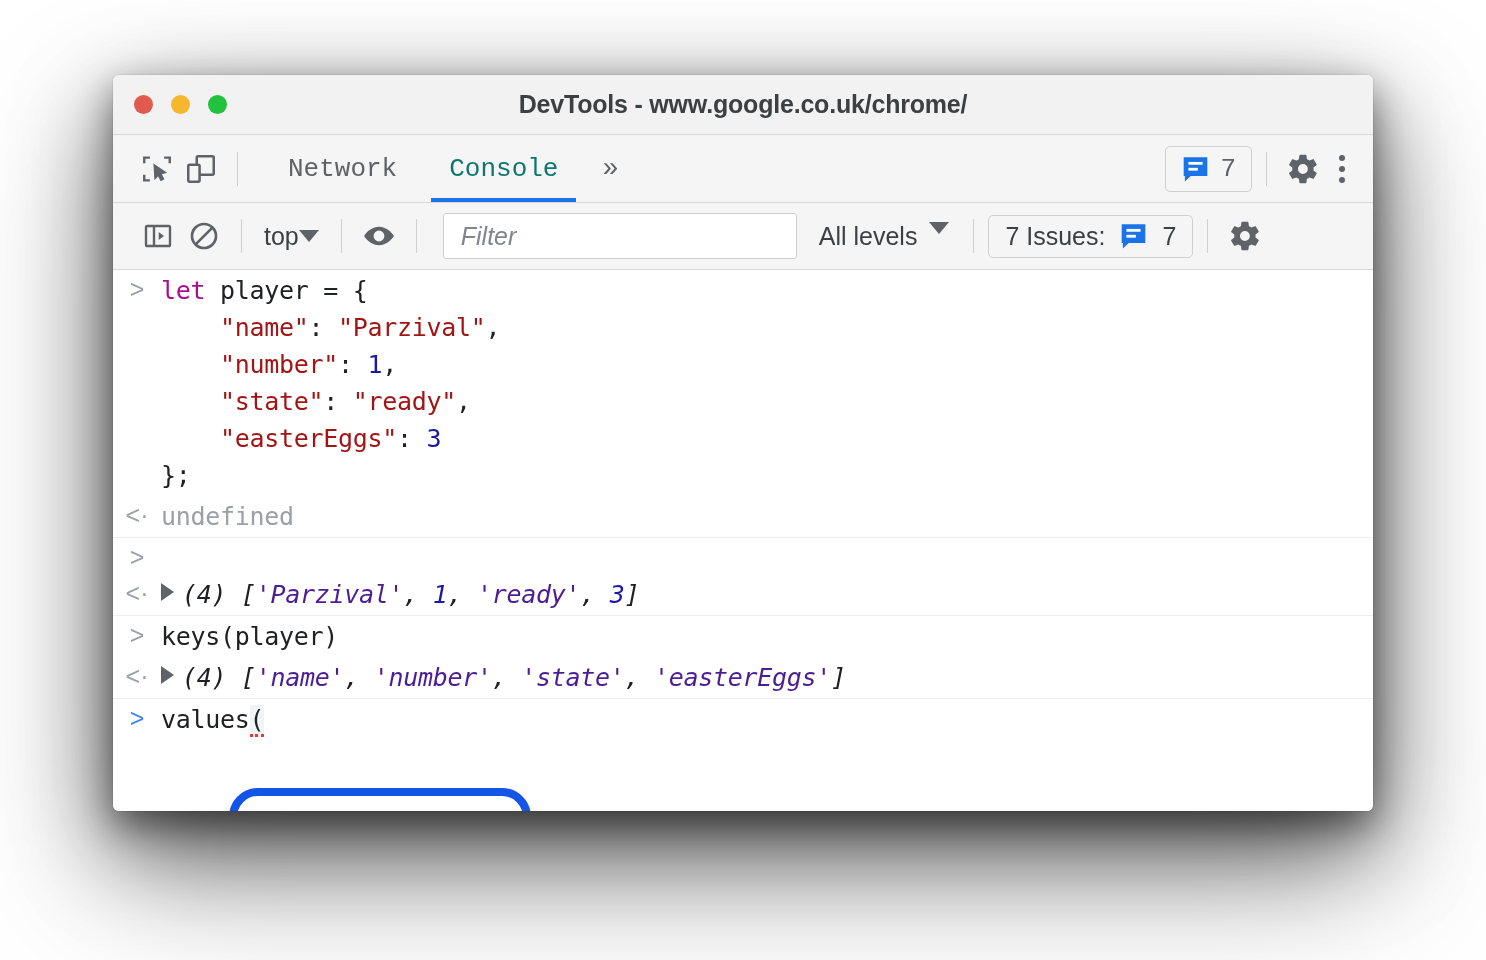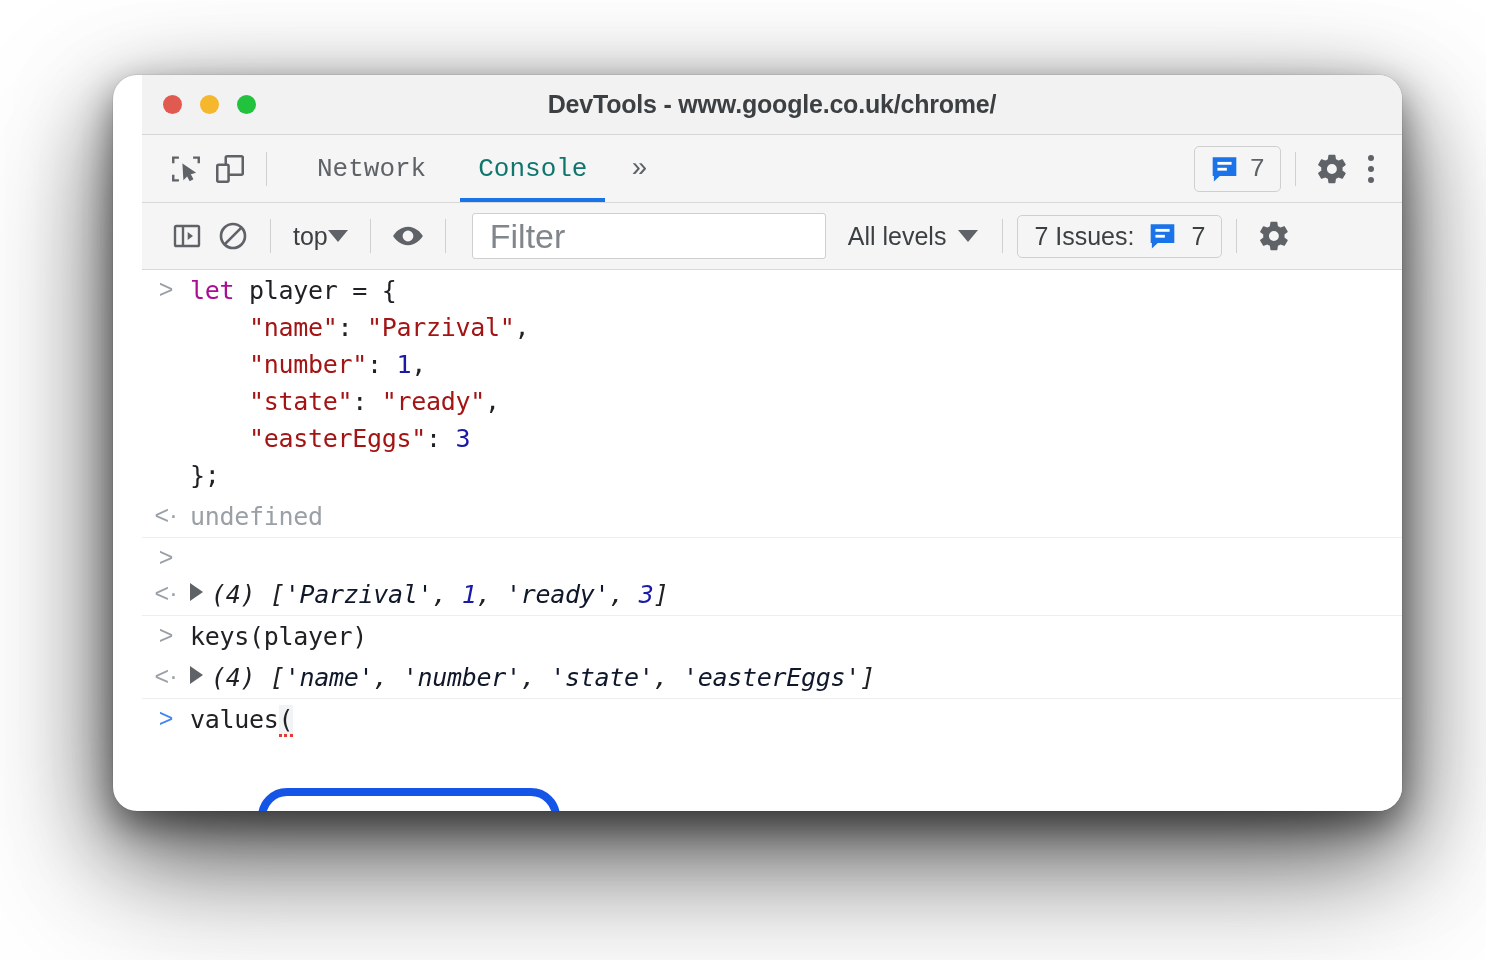--- a/index.html
+++ b/index.html
@@ -16,30 +16,29 @@
   }
 
   
   #window {
     position: absolute;
     left: 113px;
     top: 75px;
     width: 1260px;
     height: 736px;
     background: #ffffff;
-    border-radius: 24px;
+    border-radius: 6px;
     box-shadow:
       0 0 0 1px rgba(0,0,0,0.06),
       0 14px 34px rgba(0,0,0,0.42),
       0 34px 90px rgba(0,0,0,0.55),
       0 60px 150px rgba(0,0,0,0.35);
     overflow: hidden;
     display: flex;
     flex-direction: column;
-    padding-left: 29px;
   }
 
   
   .titlebar {
     height: 59px;
     background: #f2f2f2;
     border-bottom: 1px solid #d6d6d6;
     display: flex;
     align-items: center;
     position: relative;
@@ -190,28 +189,29 @@
     align-items: center;
     padding: 0 15px;
     margin: 0 12px;
     min-width: 120px;
   }
   .filter-box input {
     border: none;
     outline: none;
     width: 100%;
     font-family: "Liberation Sans", sans-serif;
-    font-size: 34px;
+    font-size: 25px;
     color: #8b5cf6;
     background: transparent;
+    font-style: italic;
   }
   .filter-box input::placeholder { color: #80868b; }
   .levels {
     display: flex;
-    align-items: center;
+    align-items: flex-start;
     gap: 12px;
     font-size: 25px;
     color: #3c4043;
     padding: 0 10px;
     white-space: nowrap;
   }
   .issues-bar {
     display: flex;
     align-items: center;
     gap: 14px;
@@ -257,21 +257,21 @@
     line-height: 37px;
     color: #202124;
     letter-spacing: -0.3px;
   }
   .kw      { color: #aa0d91; }
   .str     { color: #a31515; }
   .num     { color: #1a1aa6; }
   .plain   { color: #202124; }
   .muted   { color: #9aa0a6; }
   .result  { font-style: italic; color: #202124; }
-  .result .str { color: #0f172a; }
+  .result .str { color: #4c1d95; }
   .result .num { color: #1a1aa6; }
   .disc {
     display: inline-block;
     width: 0; height: 0;
     border-top: 9px solid transparent;
     border-bottom: 9px solid transparent;
     border-left: 13px solid #5f6368;
     margin-right: 8px;
     vertical-align: 2px;
   }

